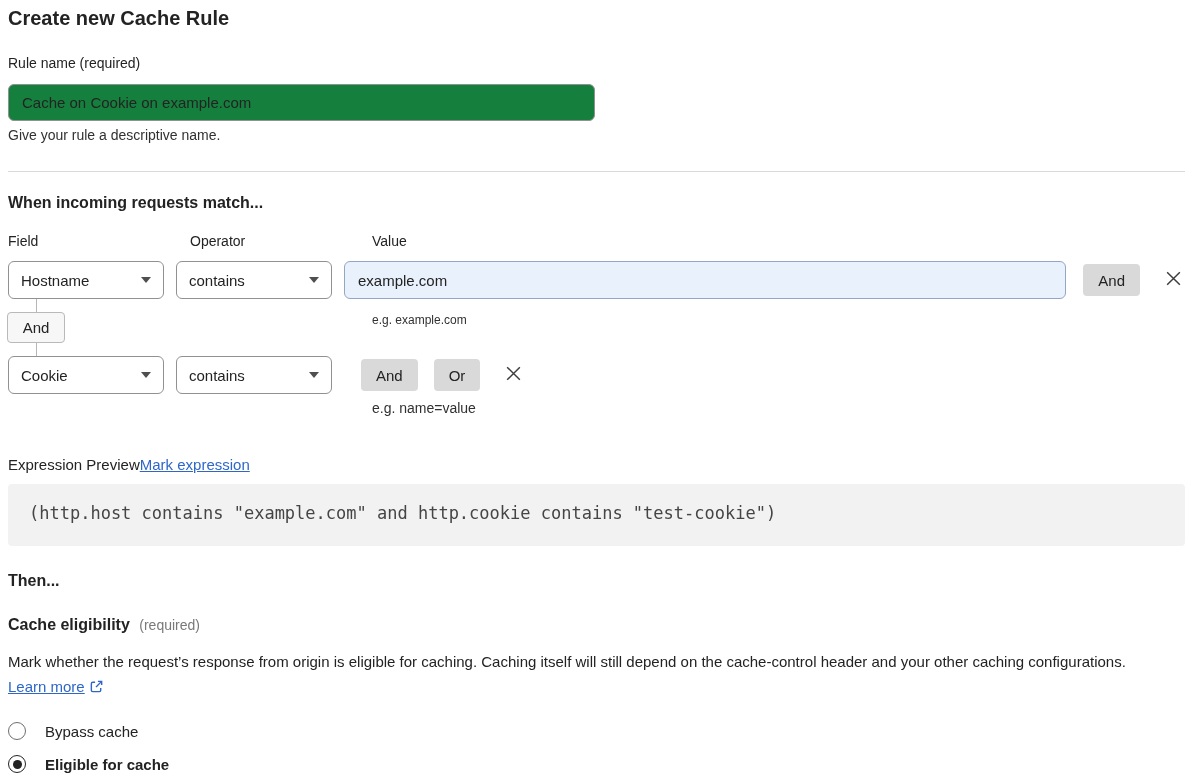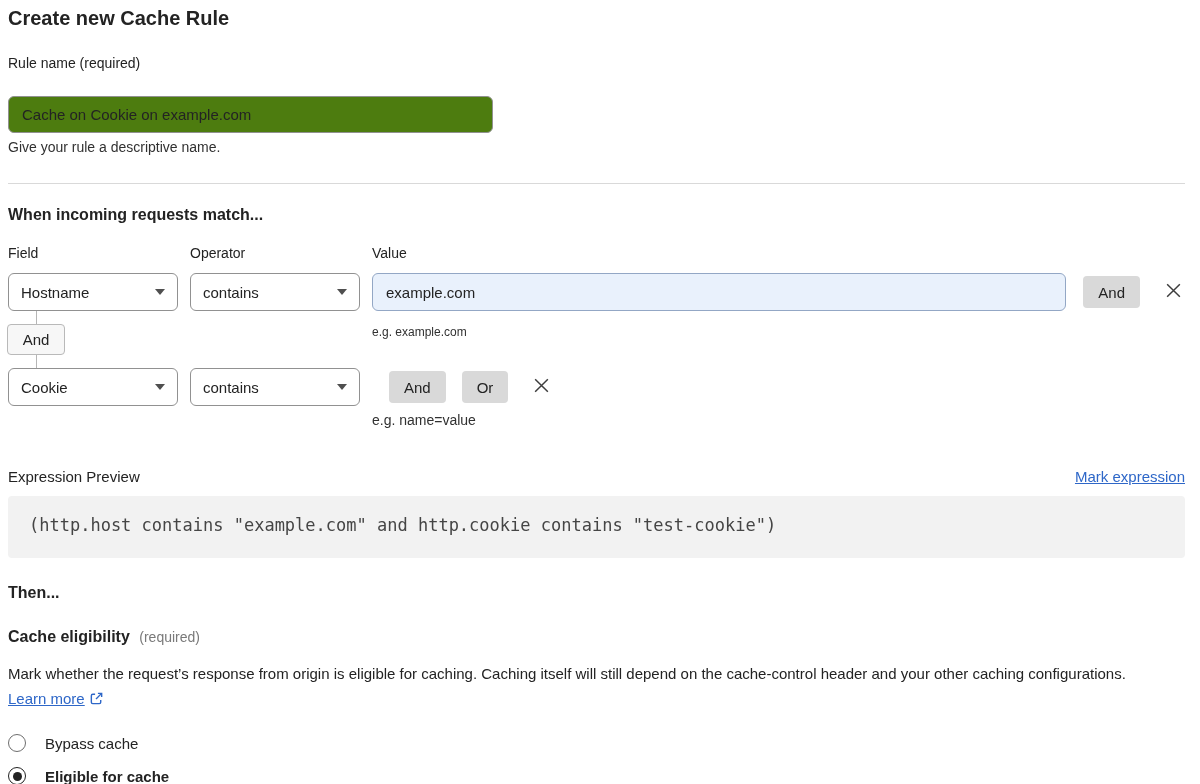--- a/index.html
+++ b/index.html
@@ -9,38 +9,38 @@
     font-family: "Liberation Sans", "DejaVu Sans", sans-serif;
     color: #232323;
     overflow: hidden;
   }
   .page { padding: 6px 15px 0 8px; width: 1200px; }
 
   h1.page-title { font-size: 20px; line-height: 24px; font-weight: bold; color: #232323; }
 
   .form-label { display: block; margin-top: 25px; font-size: 14px; line-height: 17px; color: #232323; }
   .rule-name-input {
-    margin-top: 24px; width: 485px; height: 37px;
+    margin-top: 12px; width: 587px; height: 37px;
     border: 1px solid #919191; border-radius: 6px;
     padding: 0 13px; font-size: 15px; color: #232323;
     font-family: "Liberation Sans", "DejaVu Sans", sans-serif;
-    outline: none; background: #4d7c0f;
+    outline: none; background: #15803d;
   }
   .help-text { margin-top: 6px; font-size: 14px; line-height: 17px; color: #313131; }
 
   hr.section-divider { border: none; border-top: 1px solid #d9d9d9; margin-top: 27px; }
 
   h2.section-heading { margin-top: 21px; font-size: 16px; line-height: 19px; font-weight: bold; color: #232323; }
 
   .col-labels { display: flex; margin-top: 21px; font-size: 14px; line-height: 17px; color: #232323; }
   .col-labels .col { width: 170px; margin-right: 12px; }
 
   .cond-row { display: flex; align-items: stretch; margin-top: 11px; height: 38px; }
   .select-box {
-    width: 170px; margin-right: 12px; height: 38px;
+    width: 156px; margin-right: 12px; height: 38px;
     border: 1px solid #919191; border-radius: 6px;
     background: #fff; display: flex; align-items: center; justify-content: space-between;
     padding: 0 12px; font-size: 15px; color: #232323; cursor: pointer; flex: none;
   }
   .caret {
     width: 0; height: 0;
     border-left: 5px solid transparent; border-right: 5px solid transparent;
     border-top: 6px solid #4f4f4f; margin-left: 8px; flex: none;
   }
   .value-input {
@@ -68,21 +68,21 @@
   .v-line { width: 1px; height: 13px; background: #b6b6b6; }
   .connector-chip {
     height: 31px; padding: 0 15px; background: #f7f7f7;
     border: 1px solid #b9b9b9; border-radius: 4px;
     font-size: 15px; color: #232323; cursor: pointer;
     font-family: "Liberation Sans", "DejaVu Sans", sans-serif;
   }
   .hint-floating { position: absolute; left: 364px; top: 14px; font-size: 12px; color: #313131; }
   .hint-inline { margin-top: 6px; margin-left: 364px; font-size: 14px; color: #313131; }
 
-  .expr-header { margin-top: 39px; display: flex; justify-content: space-between; align-items: baseline; }
+  .expr-header { margin-top: 39px; display: flex; justify-content: flex-start; align-items: baseline; }
   .expr-label { font-size: 15px; line-height: 19px; color: #232323; }
   .link { color: #2e67c8; font-size: 15px; text-decoration: underline; cursor: pointer; }
   .code-box {
     margin-top: 10px; background: #f2f2f2; border-radius: 4px;
     padding: 19px 21px; height: 62px;
   }
   .code-box code {
     font-family: "DejaVu Sans Mono", "Liberation Mono", monospace;
     font-size: 17px; color: #454545; white-space: pre;
   }

